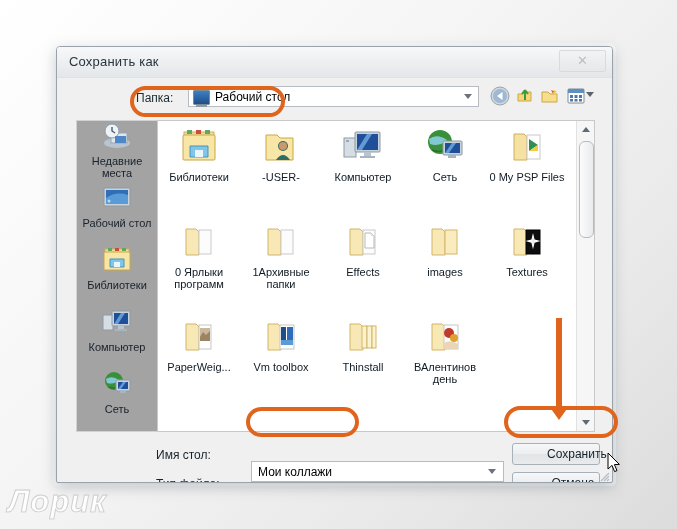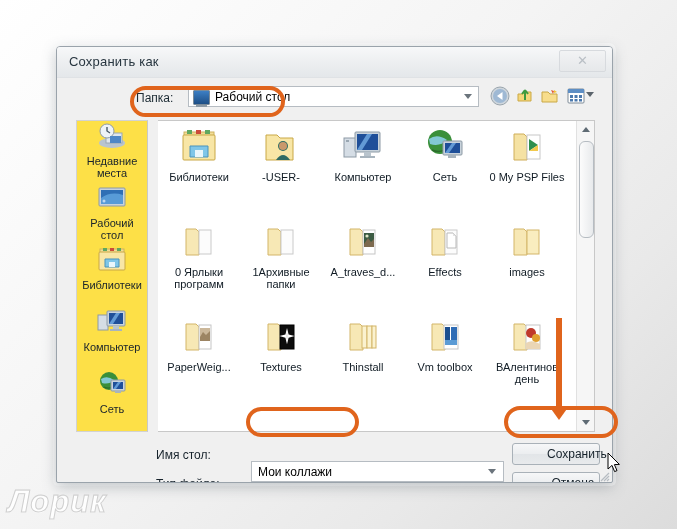--- a/index.html
+++ b/index.html
@@ -75,22 +75,22 @@
   .views-arrow{
     position:absolute;left:529px;top:14px;width:0;height:0;
     border-left:4px solid transparent;border-right:4px solid transparent;
     border-top:5px solid #5b646c;
   }
   
   .body-area{
     position:absolute;left:0;top:70px;width:557px;height:320px;
   }
   .places{
-    position:absolute;left:19px;top:3px;width:72px;height:312px;
-    background:#fde047;
+    position:absolute;left:19px;top:3px;width:82px;height:312px;
+    background:#a3a3a3;
     border:1px solid #d2d2d2;border-right:1px solid #c8c8c8;
     box-sizing:border-box;
   }
   .place{
     position:relative;width:100%;height:62px;text-align:center;
   }
   .place .pl-icon{
     margin:4px auto 1px auto;width:32px;height:30px;position:relative;
   }
   .place .pl-label{
@@ -408,32 +408,20 @@
         <div class="item">
           <span class="it-icon">
             <svg width="44" height="40" viewBox="0 0 44 40">
               <path d="M9 33 L9 7 L19 7 L22 10 L22 33 Z" fill="#f7e8b5" stroke="#d3b568"></path>
               <rect x="22" y="8" width="12" height="24" fill="#fcfcfc" stroke="#cacaca"></rect>
             </svg>
           </span>
           <span class="it-label">1Архивные папки</span>
         </div>
 
-        <div class="item">
-          <span class="it-icon">
-            <svg width="44" height="40" viewBox="0 0 44 40">
-              <path d="M9 33 L9 7 L19 7 L22 10 L22 33 Z" fill="#f7e8b5" stroke="#d3b568"></path>
-              <rect x="22" y="8" width="12" height="24" fill="#ffffff" stroke="#c5c5c5"></rect>
-              <rect x="23" y="11" width="10" height="14" fill="#3b5b43"></rect>
-              <path d="M23 22 l4 -6 l3 4 l3 -3 l0 8 l-10 0 z" fill="#7d6a4f"></path>
-              <circle cx="26" cy="14" r="1.6" fill="#dfe7c9"></circle>
-            </svg>
-          </span>
-          <span class="it-label">A_traves_d...</span>
-        </div>
 
         <div class="item">
           <span class="it-icon">
             <svg width="44" height="40" viewBox="0 0 44 40">
               <path d="M9 33 L9 7 L19 7 L22 10 L22 33 Z" fill="#f7e8b5" stroke="#d3b568"></path>
               <rect x="22" y="8" width="12" height="24" fill="#fcfcfc" stroke="#cacaca"></rect>
               <path d="M24 11 l6 0 l3 3 l0 12 l-9 0 z" fill="#ffffff" stroke="#b9b9b9"></path>
               <path d="M30 11 l0 3 l3 0 z" fill="#e3e3e3"></path>
             </svg>
           </span>
@@ -447,63 +435,63 @@
               <rect x="22" y="8" width="12" height="24" fill="#f9edbf" stroke="#d3b568"></rect>
             </svg>
           </span>
           <span class="it-label">images</span>
         </div>
 
         <div class="item">
           <span class="it-icon">
             <svg width="44" height="40" viewBox="0 0 44 40">
               <path d="M9 33 L9 7 L19 7 L22 10 L22 33 Z" fill="#f7e8b5" stroke="#d3b568"></path>
+              <rect x="21" y="8" width="14" height="24" fill="#0d0d0d" stroke="#000000"></rect>
+              <path d="M28 11 l1.6 6.5 l6 1.6 l-6 1.6 l-1.6 6.5 l-1.6 -6.5 l-6 -1.6 l6 -1.6 z" fill="#ffffff"></path>
+              <path d="M28 13 l1 6 l-1 6 l-1 -6 z" fill="#e8e8e8"></path>
+            </svg>
+          </span>
+          <span class="it-label">Textures</span>
+        </div>
+
+        <div class="item">
+          <span class="it-icon">
+            <svg width="44" height="40" viewBox="0 0 44 40">
+              <path d="M9 33 L9 7 L19 7 L22 10 L22 33 Z" fill="#f7e8b5" stroke="#d3b568"></path>
               <rect x="22" y="8" width="12" height="24" fill="#ffffff" stroke="#c5c5c5"></rect>
               <rect x="23" y="11" width="10" height="13" fill="#cbb79a"></rect>
               <path d="M23 20 l3 -5 l3 3 l4 -4 l0 10 l-10 0 z" fill="#9c8463"></path>
             </svg>
           </span>
           <span class="it-label">PaperWeig...</span>
-        </div>
-
-        <div class="item">
-          <span class="it-icon">
-            <svg width="44" height="40" viewBox="0 0 44 40">
-              <path d="M9 33 L9 7 L19 7 L22 10 L22 33 Z" fill="#f7e8b5" stroke="#d3b568"></path>
-              <rect x="21" y="8" width="14" height="24" fill="#0d0d0d" stroke="#000000"></rect>
-              <path d="M28 11 l1.6 6.5 l6 1.6 l-6 1.6 l-1.6 6.5 l-1.6 -6.5 l-6 -1.6 l6 -1.6 z" fill="#ffffff"></path>
-              <path d="M28 13 l1 6 l-1 6 l-1 -6 z" fill="#e8e8e8"></path>
-            </svg>
-          </span>
-          <span class="it-label">Textures</span>
-        </div>
-
-        <div class="item">
-          <span class="it-icon">
-            <svg width="44" height="40" viewBox="0 0 44 40">
-              <path d="M9 33 L9 7 L19 7 L22 10 L22 33 Z" fill="#f7e8b5" stroke="#d3b568"></path>
-              <rect x="21" y="9" width="5" height="22" fill="#fbf2cf" stroke="#d3b568"></rect>
-              <rect x="26" y="9" width="5" height="22" fill="#fbf2cf" stroke="#d3b568"></rect>
-              <rect x="31" y="9" width="4" height="22" fill="#fbf2cf" stroke="#d3b568"></rect>
-            </svg>
-          </span>
-          <span class="it-label">Thinstall</span>
         </div>
 
         <div class="item">
           <span class="it-icon">
             <svg width="44" height="40" viewBox="0 0 44 40">
               <path d="M9 33 L9 7 L19 7 L22 10 L22 33 Z" fill="#f7e8b5" stroke="#d3b568"></path>
               <rect x="21" y="8" width="14" height="24" fill="#ffffff" stroke="#c5c5c5"></rect>
               <rect x="22" y="10" width="5" height="16" fill="#1b4e8f"></rect>
               <rect x="28" y="10" width="6" height="16" fill="#2f6cb5"></rect>
               <rect x="22" y="23" width="12" height="5" fill="#5b9bd5"></rect>
             </svg>
           </span>
           <span class="it-label">Vm toolbox</span>
+        </div>
+
+        <div class="item">
+          <span class="it-icon">
+            <svg width="44" height="40" viewBox="0 0 44 40">
+              <path d="M9 33 L9 7 L19 7 L22 10 L22 33 Z" fill="#f7e8b5" stroke="#d3b568"></path>
+              <rect x="21" y="9" width="5" height="22" fill="#fbf2cf" stroke="#d3b568"></rect>
+              <rect x="26" y="9" width="5" height="22" fill="#fbf2cf" stroke="#d3b568"></rect>
+              <rect x="31" y="9" width="4" height="22" fill="#fbf2cf" stroke="#d3b568"></rect>
+            </svg>
+          </span>
+          <span class="it-label">Thinstall</span>
         </div>
 
         <div class="item">
           <span class="it-icon">
             <svg width="44" height="40" viewBox="0 0 44 40">
               <path d="M9 33 L9 7 L19 7 L22 10 L22 33 Z" fill="#f7e8b5" stroke="#d3b568"></path>
               <rect x="21" y="8" width="14" height="24" fill="#ffffff" stroke="#c5c5c5"></rect>
               <circle cx="26" cy="16" r="5" fill="#c0392b"></circle>
               <circle cx="31" cy="21" r="4" fill="#e0a030"></circle>
               <path d="M21 26 q6 -4 14 1 l0 5 l-14 0 z" fill="#ead6b6"></path>

